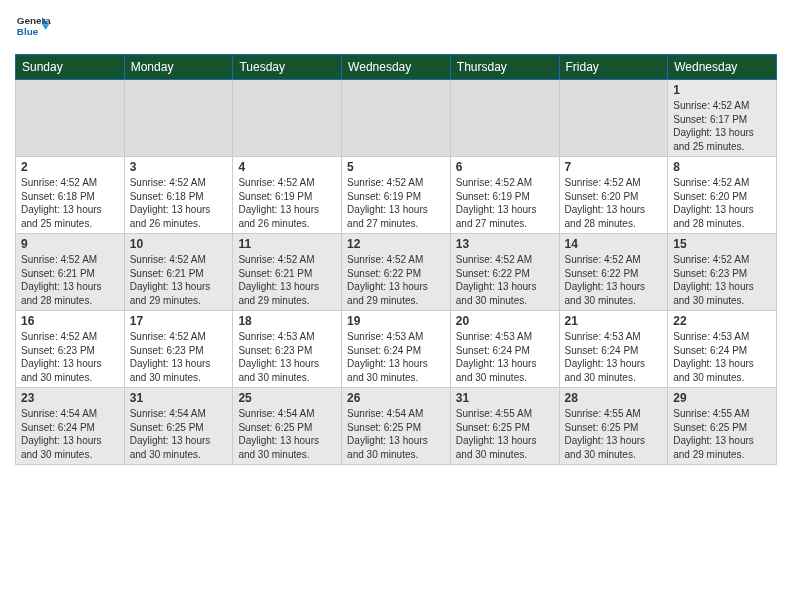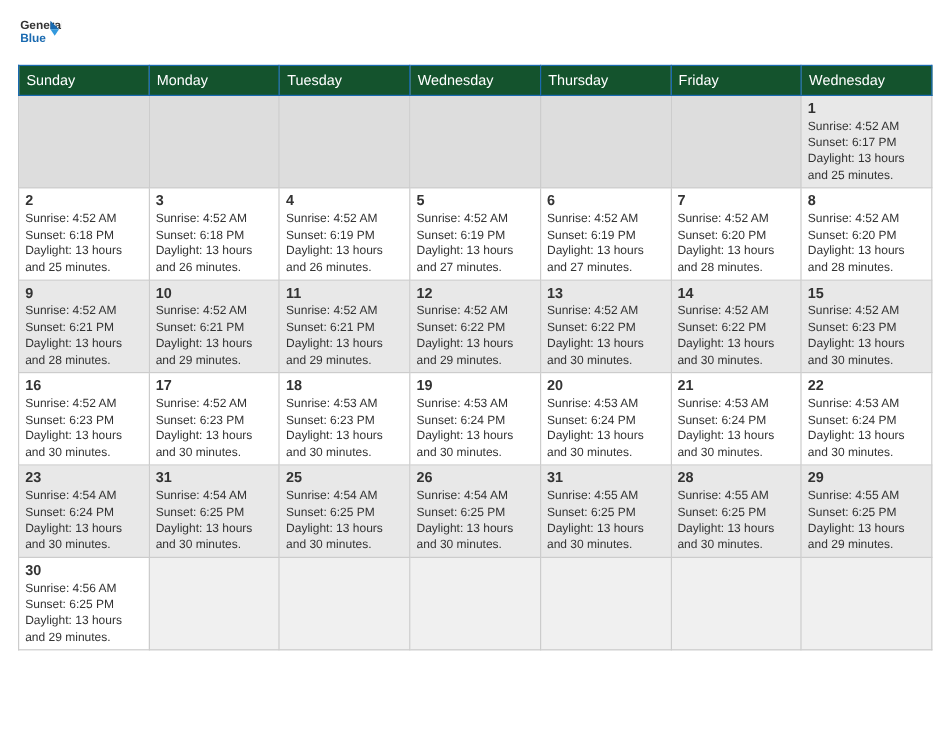--- a/index.html
+++ b/index.html
@@ -244,27 +244,15 @@
           </td>
           <td>
             <span class="day-num">28</span>
             <div class="day-info">Sunrise: 4:55 AM<br>Sunset: 6:25 PM<br>Daylight: 13 hours<br>and 30 minutes.</div>
           </td>
           <td>
             <span class="day-num">29</span>
             <div class="day-info">Sunrise: 4:55 AM<br>Sunset: 6:25 PM<br>Daylight: 13 hours<br>and 29 minutes.</div>
           </td>
         </tr>
-        <tr>
-          <td>
-            <span class="day-num">30</span>
-            <div class="day-info">Sunrise: 4:56 AM<br>Sunset: 6:25 PM<br>Daylight: 13 hours<br>and 29 minutes.</div>
-          </td>
-          <td class="empty"></td>
-          <td class="empty"></td>
-          <td class="empty"></td>
-          <td class="empty"></td>
-          <td class="empty"></td>
-          <td class="empty"></td>
-        </tr>
       </tbody>
   </table>
 </div>
 
 </body></html>

